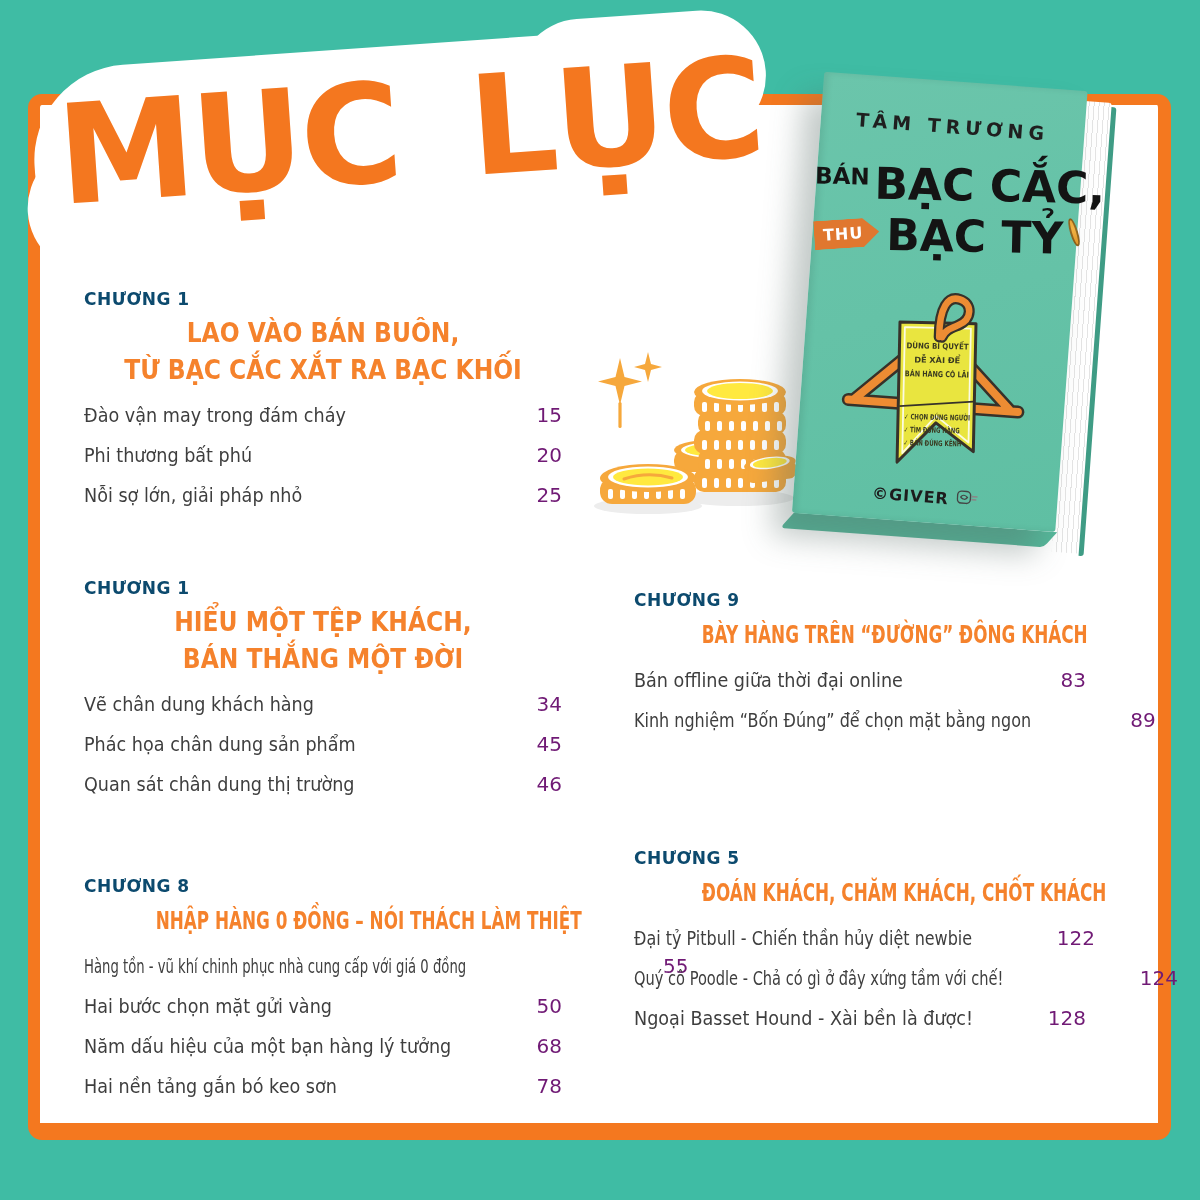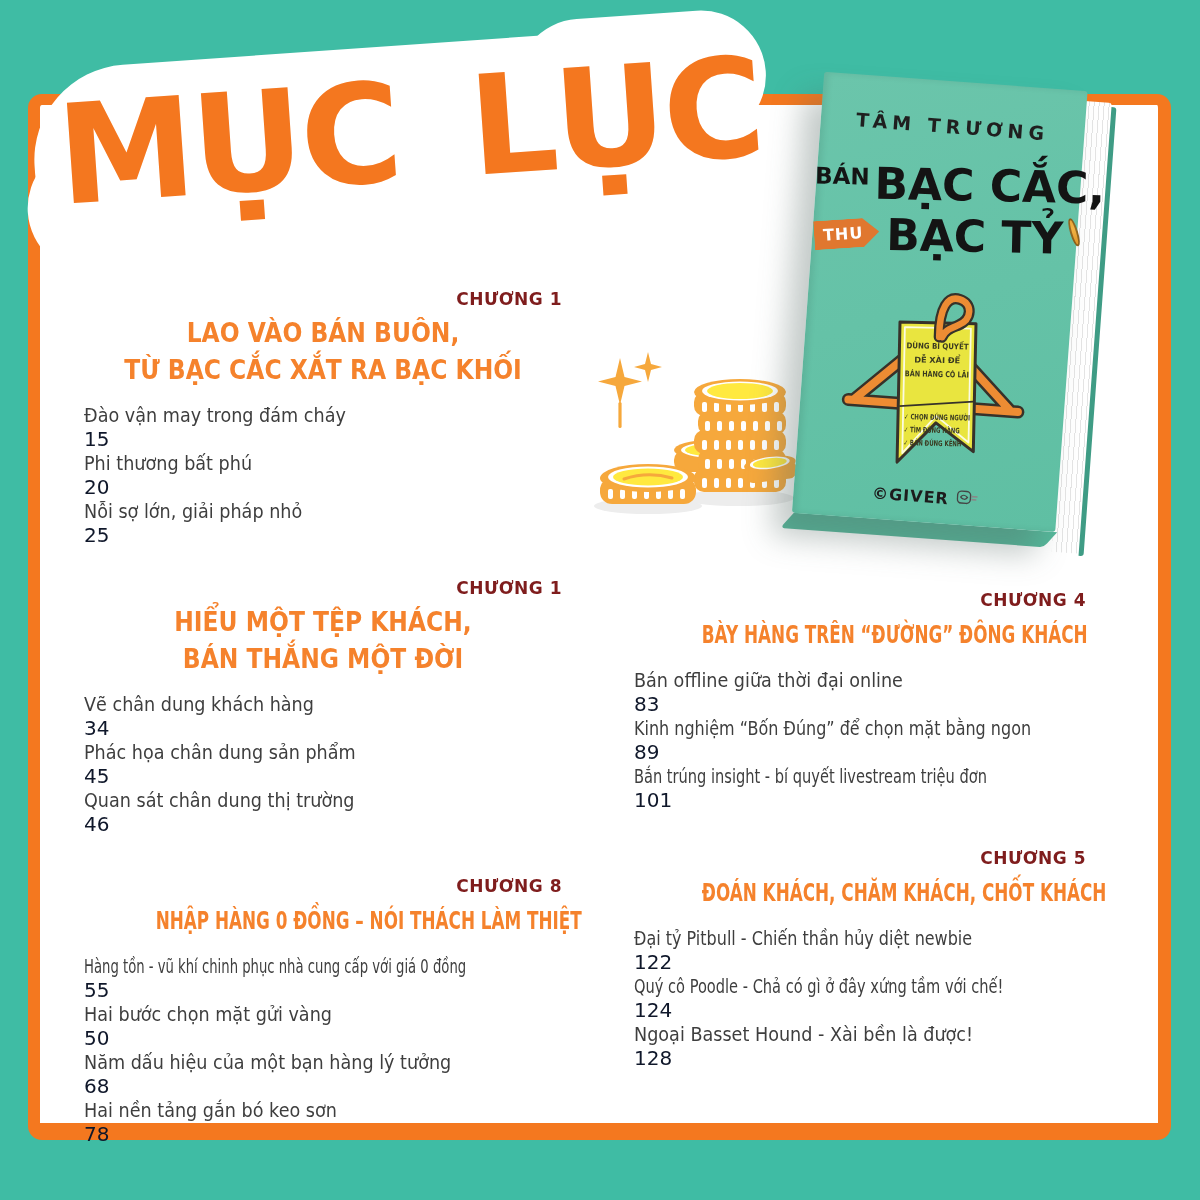--- a/index.html
+++ b/index.html
@@ -29,39 +29,39 @@
   }
   .page-title {
     position:absolute; left:58px; top:88px; width:700px;
     font-size:138px; line-height:1; font-weight:bold; color:#F4771F;
     letter-spacing:-3px; word-spacing:26px; white-space:nowrap;
     transform:rotate(-4deg); transform-origin:left center;
   }
   
   .chapter { position:absolute; }
   .ch-label {
-    text-align:right; font-size:17px; font-weight:700; color:#7f1d1d;
+    text-align:left; font-size:17px; font-weight:700; color:#0c4a6e;
     letter-spacing:.5px; line-height:20px; margin-bottom:6px;
   }
   .ch-title {
     text-align:center; font-size:26px; line-height:37px; font-weight:700;
     color:#F5822C; white-space:nowrap; transform:scaleX(.9);
   }
   .ch-title.t-sq { font-size:24px; line-height:38px; transform:scaleX(.7); }
   .entries { list-style:none; margin-top:14px; }
   .entry {
     display:flex; justify-content:space-between; align-items:baseline;
-    font-size:20px; color:#3E3E3E;flex-direction:column;
-  }
-  .entry + .entry { }
+    font-size:20px; color:#3E3E3E;
+  }
+  .entry + .entry { margin-top:16px; }
   .e-title { white-space:nowrap; transform:scaleX(.88); transform-origin:left center; }
   .e-title.c1 { transform:scaleX(.8); }
   .e-title.c2 { transform:scaleX(.73); }
   .e-title.c3 { transform:scaleX(.66); }
-  .e-page { font-size:20px; color:#0f172a; }
+  .e-page { font-size:20px; color:#701a75; }
   
   .book { position:absolute; left:822px; top:74px; width:300px; height:470px;
           transform:rotate(4.2deg); transform-origin:30px 30px; }
   .pages-right {
     position:absolute; left:262px; top:10px; width:27px; height:452px;
     background:repeating-linear-gradient(90deg,#ffffff 0 4px,#e4e4e4 4px 5px);
     border-radius:0 3px 3px 0;
   }
   .back-edge { position:absolute; left:289px; top:14px; width:5px; height:450px;
     background:#3f9c85; border-radius:0 3px 3px 0; }
@@ -316,34 +316,30 @@
         <span class="e-page">68</span>
       </li>
     <li class="entry">
         <span class="e-title">Hai nền tảng gắn bó keo sơn</span>
         <span class="e-page">78</span>
       </li>
   </ul>
 </section>
 
 <section class="chapter" style="left:634px;top:590px;width:452px">
-  <div class="ch-label">CHƯƠNG 4</div>
+  <div class="ch-label">CHƯƠNG 9</div>
   <div class="ch-title t-sq">BÀY HÀNG TRÊN “ĐƯỜNG” ĐÔNG KHÁCH</div>
   <ul class="entries">
     <li class="entry">
         <span class="e-title">Bán offline giữa thời đại online</span>
         <span class="e-page">83</span>
       </li>
     <li class="entry">
         <span class="e-title c1">Kinh nghiệm “Bốn Đúng” để chọn mặt bằng ngon</span>
         <span class="e-page">89</span>
-      </li>
-    <li class="entry">
-        <span class="e-title c2">Bắn trúng insight - bí quyết livestream triệu đơn</span>
-        <span class="e-page">101</span>
       </li>
   </ul>
 </section>
 
 <section class="chapter" style="left:634px;top:848px;width:452px">
   <div class="ch-label">CHƯƠNG 5</div>
   <div class="ch-title t-sq">ĐOÁN KHÁCH, CHĂM KHÁCH, CHỐT KHÁCH</div>
   <ul class="entries">
     <li class="entry">
         <span class="e-title c1">Đại tỷ Pitbull - Chiến thần hủy diệt newbie</span>

